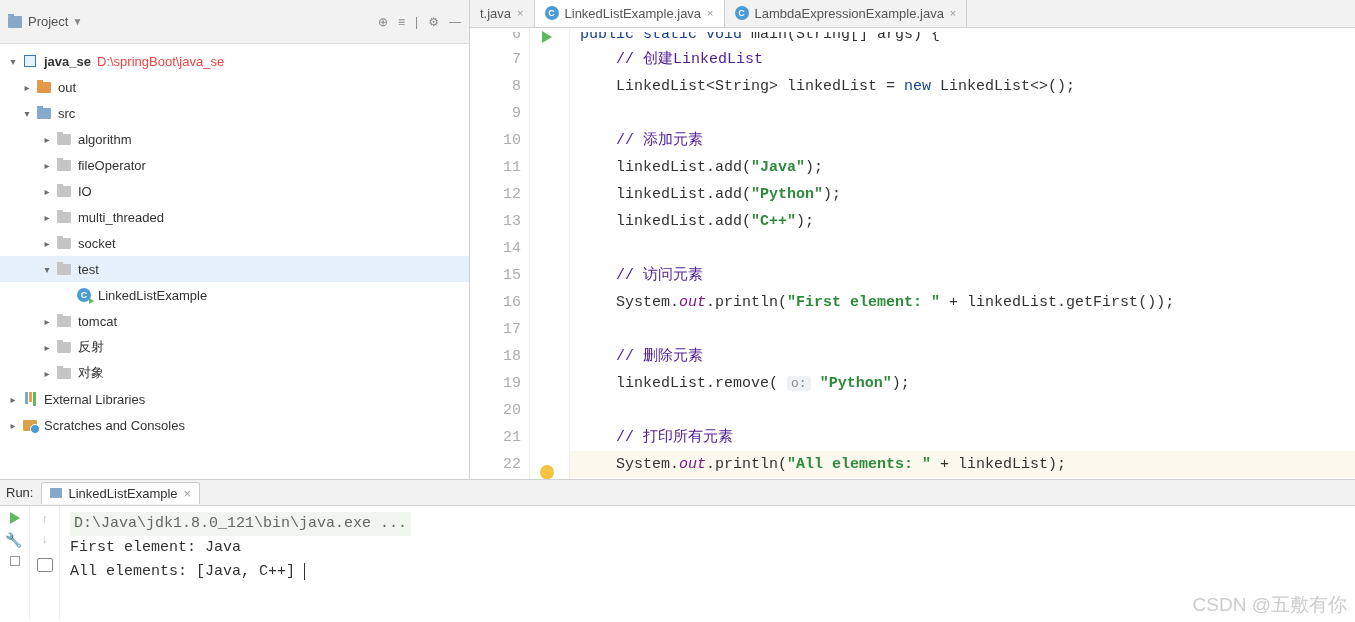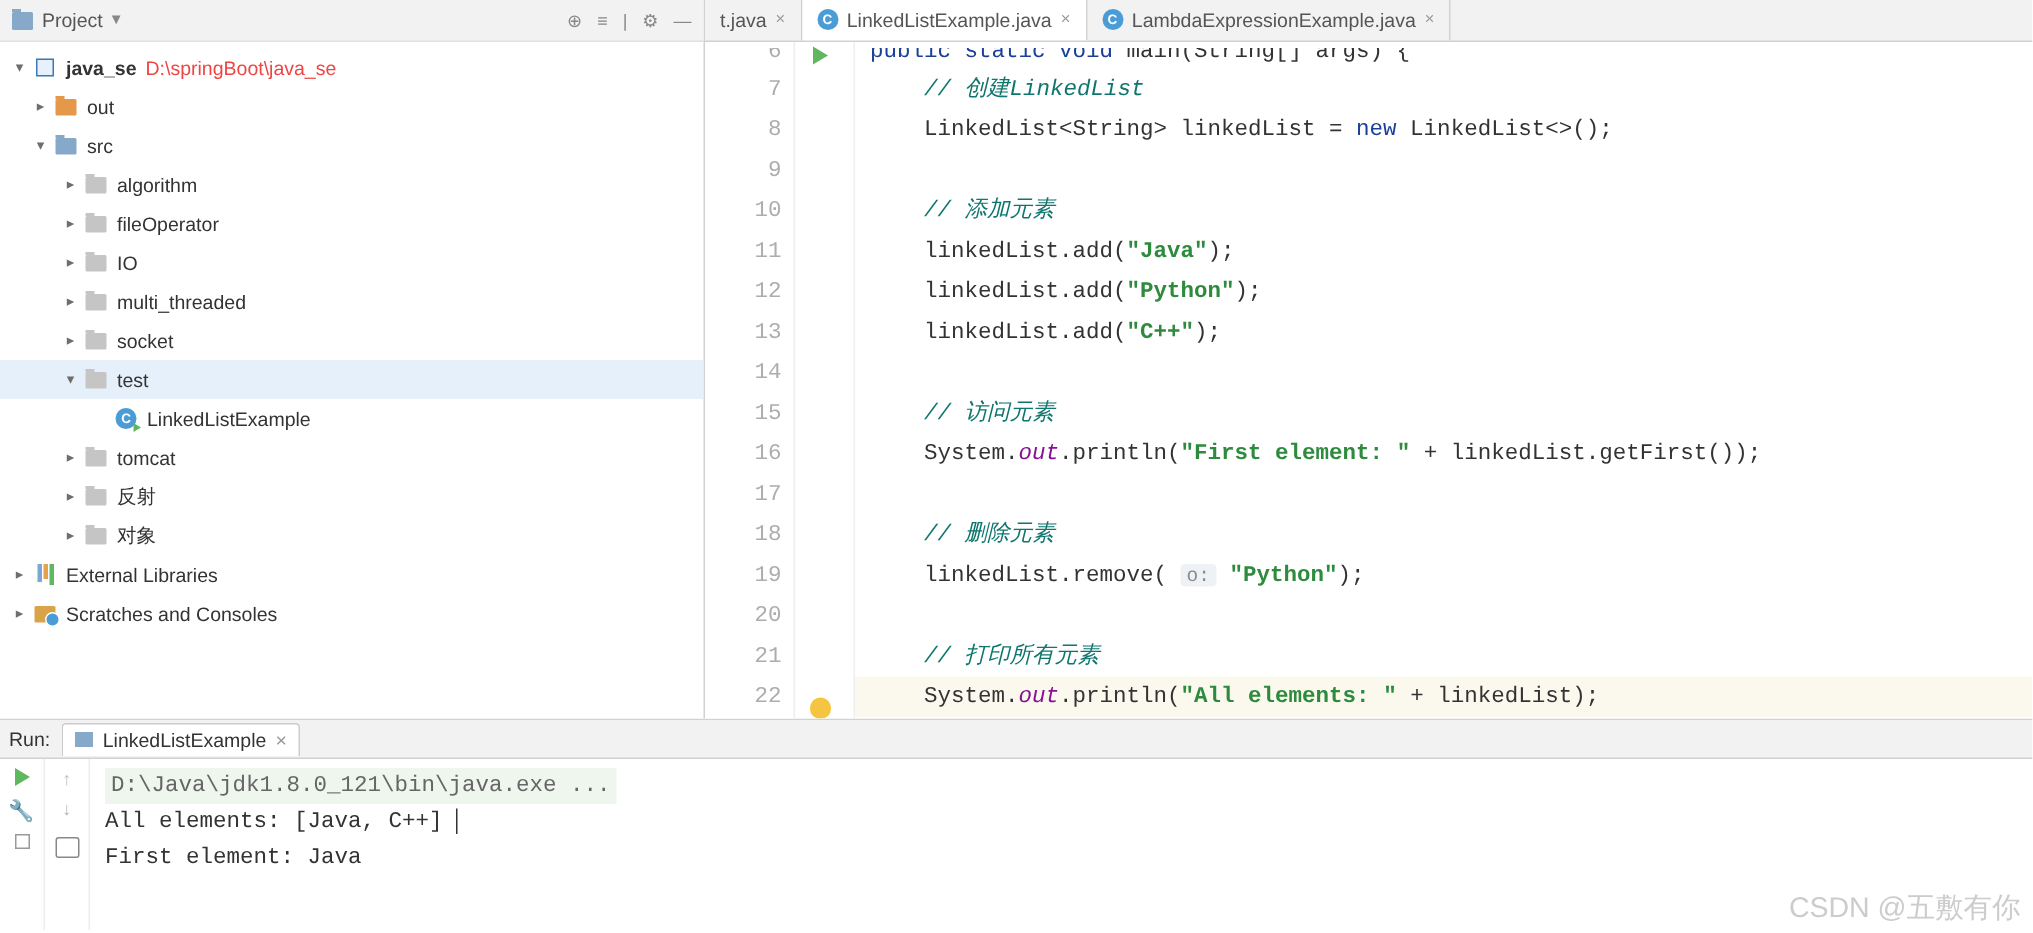--- a/index.html
+++ b/index.html
@@ -1,19 +1,19 @@
 <!DOCTYPE html>
 <html><head>
 <meta charset="utf-8">
 <style>
 * { margin: 0; padding: 0; box-sizing: border-box; }
 body { font-family: "Segoe UI", Arial, sans-serif; font-size: 13px; color: #333; background: #fff; overflow: hidden; width: 1355px; height: 622px; }
 .top-area { display: flex; height: 480px; border-bottom: 1px solid #d1d1d1; }
 .project-panel { width: 470px; border-right: 1px solid #d1d1d1; display: flex; flex-direction: column; background: #fff; }
-.panel-header { height: 28px; display: flex; align-items: center; padding: 0 8px; border-bottom: 1px solid #e0e0e0; background: #f2f2f2; }
+.panel-header { height: 44px; display: flex; align-items: center; padding: 0 8px; border-bottom: 1px solid #e0e0e0; background: #f2f2f2; }
 .panel-header .folder-icon { width: 14px; height: 12px; background: #87a9c9; margin-right: 6px; border-radius: 1px; position: relative; }
 .panel-header .folder-icon::before { content:""; position:absolute; top:-2px; left:0; width:6px; height:2px; background:#87a9c9; }
 .panel-header-title { font-weight: 400; color: #555; }
 .panel-header .dropdown-arrow { margin-left:4px; color:#888; font-size:10px; }
 .panel-tools { margin-left:auto; display:flex; gap:10px; color:#888; align-items:center;}
 .panel-tools span { cursor:pointer; font-size:12px; }
 .tree { flex:1; overflow:auto; padding-top:4px; user-select:none; }
 .tree-row { display:flex; align-items:center; height:26px; padding-left:6px; cursor:pointer; white-space:nowrap; }
 .tree-row.selected { background:#e6f0fa; }
 .arrow { width:14px; text-align:center; color:#6e6e6e; font-size:10px; margin-right:2px; }
@@ -54,21 +54,21 @@
 .gutter { width:60px; text-align:right; padding:4px 8px 4px 0; color:#adadad; background:#fff; border-right:1px solid #eee; line-height:27px; }
 .gutter div { height:27px; }
 .icon-col { width:40px; border-right:1px solid #eee; position:relative; }
 .play-gutter { position:absolute; top:3px; left:12px; width:0; height:0; border-left:10px solid #5fb85f; border-top:6px solid transparent; border-bottom:6px solid transparent; }
 .bulb { position:absolute; left:10px; top:437px; width:14px; height:14px; background:#f5c542; border-radius:50% 50% 45% 45%; }
 .code-lines { flex:1; padding:4px 0 4px 10px; line-height:27px; white-space:pre; overflow:hidden; color:#333; }
 .code-lines .line { height:27px; }
 .code-lines .hl { background:#fbf9ee; display:block; margin-left:-10px; padding-left:10px; }
 .kw { color:#1a3f99; font-weight:400; }
 .str { color:#2e8b3d; font-weight:700; }
-.cmt { color:#0f766e; font-style:italic; }
+.cmt { color:#4c1d95; }
 .fld { color:#871094; font-style:italic; }
 .hint { background:#eef1f6; color:#8a8a8a; padding:0 4px; border-radius:3px; font-style:normal; font-size:13px; }
 
 .run-panel { height:140px; display:flex; flex-direction:column; }
 .run-header { height:26px; display:flex; align-items:center; border-bottom:1px solid #d1d1d1; background:#f2f2f2; padding-left:6px; gap:8px; }
 .run-tab { display:flex; align-items:center; gap:6px; padding:2px 8px; height:22px; border:1px solid #ccc; border-bottom:none; background:#fff; border-radius:3px 3px 0 0; }
 .run-body { flex:1; display:flex; }
 .run-tools { width:30px; border-right:1px solid #eee; display:flex; flex-direction:column; align-items:center; padding-top:6px; gap:8px; }
 .run-tools .play { width:0; height:0; border-left:10px solid #5fb85f; border-top:6px solid transparent; border-bottom:6px solid transparent; cursor:pointer; }
 .run-tools .wrench { color:#888; font-size:14px; }
@@ -277,19 +277,19 @@
       <span class="wrench">🔧</span>
       <span class="cube-i"></span>
     </div>
     <div class="run-nav">
       <span>↑</span>
       <span>↓</span>
       <span class="soft-wrap"></span>
     </div>
     <div class="console">
       <div><span class="cmd-line">D:\Java\jdk1.8.0_121\bin\java.exe ...</span></div>
+      <div>First element: Java</div>
       <div><span>All elements: [Java, C++]</span><span class="caret">&nbsp;</span></div>
-      <div>First element: Java</div>
     </div>
   </div>
 </div>
 
 <div class="watermark">CSDN @五敷有你</div>
 
 </body></html>

